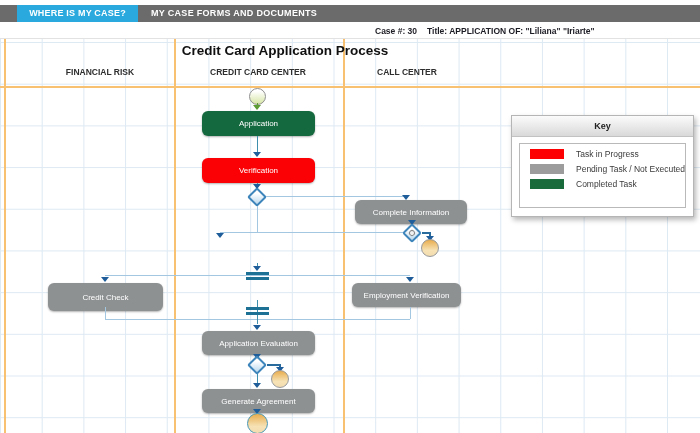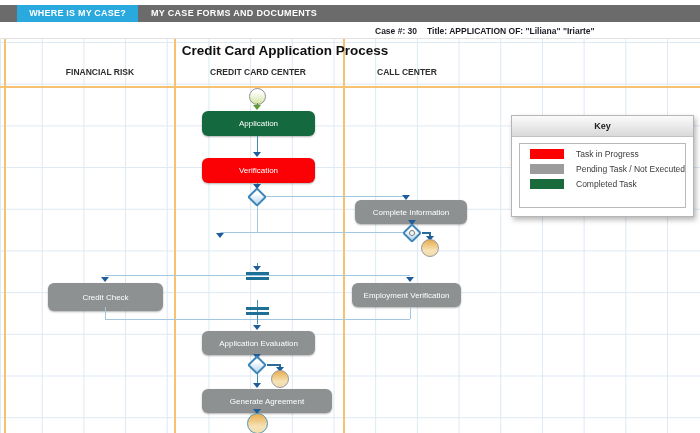--- a/index.html
+++ b/index.html
@@ -149,21 +149,21 @@
     <div class="arr-d" style="left:253px;top:315px;"></div>
     <div class="gw" style="left:250px;top:319px;"></div>
 
     <div class="dk" style="left:267px;top:325px;width:14px;height:2px;"></div>
     <div class="dk" style="left:279px;top:325px;width:2px;height:5px;"></div>
     <div class="arr-d" style="left:276px;top:328px;"></div>
     <div class="ev-end" style="left:271px;top:331px;width:18px;height:18px;"></div>
 
     <div class="tl" style="left:257px;top:335px;width:1px;height:11px;"></div>
     <div class="arr-d" style="left:253px;top:344px;"></div>
-    <div class="task" style="left: 202px; top: 350px; width: 130px; height: 24px; background-color: rgb(142, 145, 146);">
+    <div class="task" style="left: 202px; top: 350px; width: 113px; height: 24px; background-color: rgb(142, 145, 146);">
       <span>Generate Agreement</span>
     </div>
 
     <div class="arr-d" style="left:253px;top:370px;"></div>
     <div class="ev-end" style="left:247px;top:374px;width:21px;height:21px;border-color:#4795b2;"></div>
 
     <div class="keybox">
       <div class="keyhead">Key</div>
       <div class="keyinner">
         <div class="keyrow">

